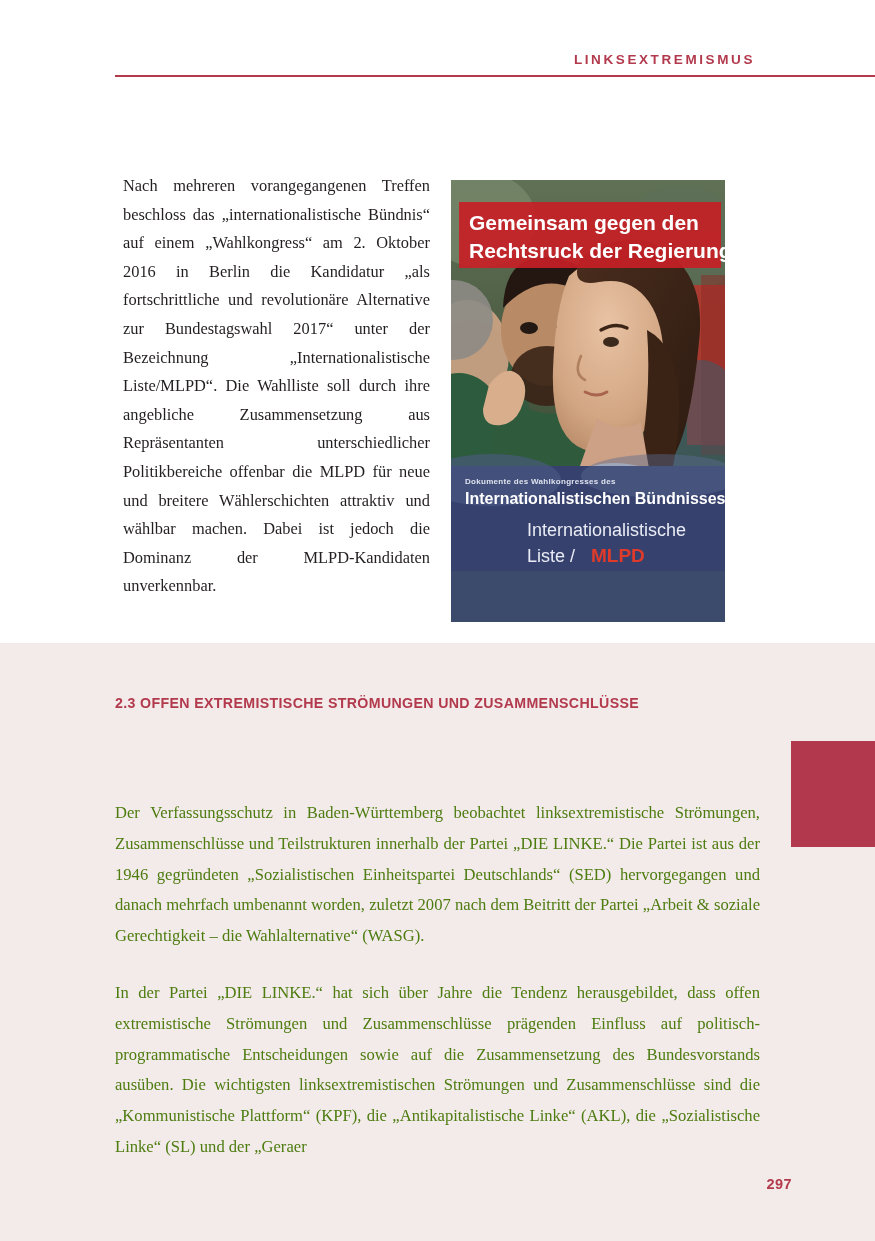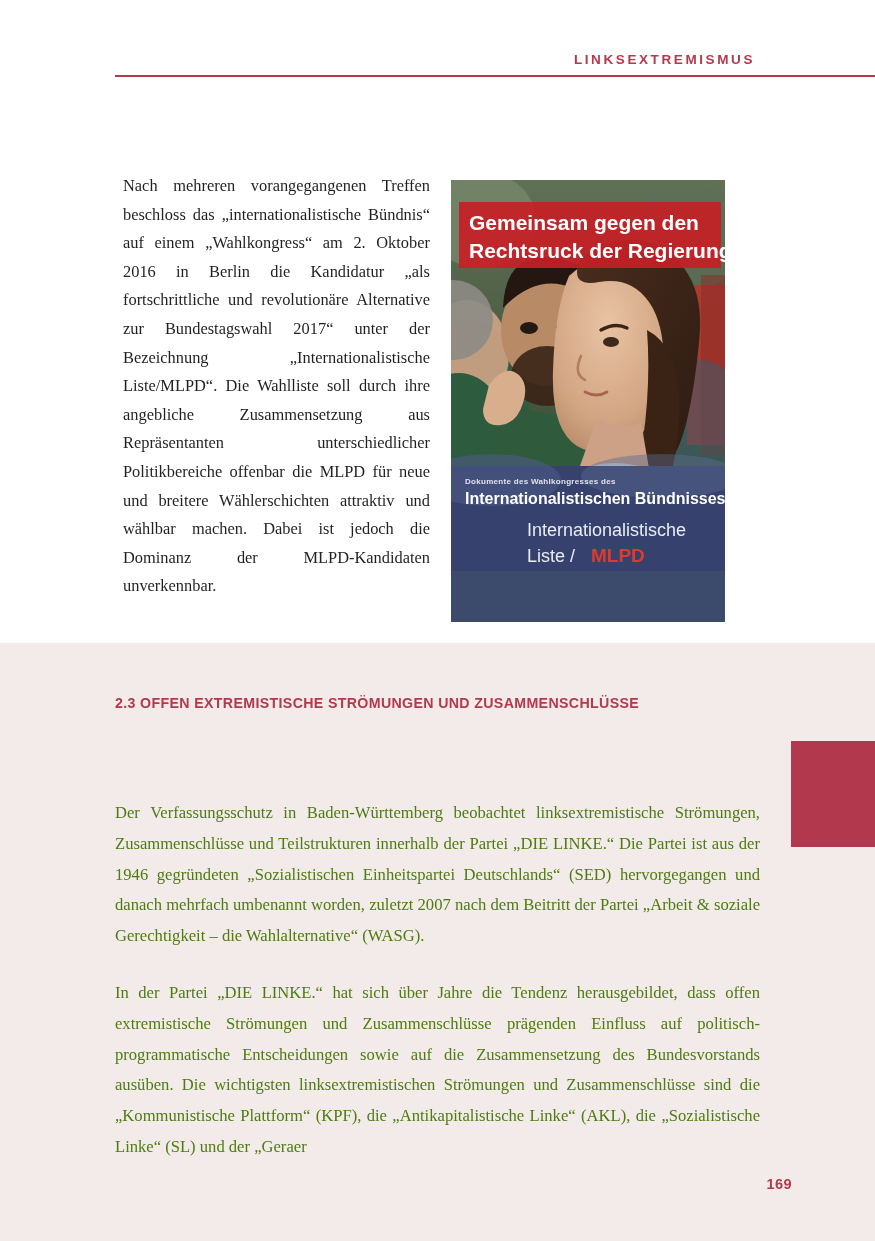--- a/index.html
+++ b/index.html
@@ -243,15 +243,15 @@
     <span class="l1">2.3 OFFEN EXTREMISTISCHE STRÖMUNGEN UND ZUSAMMENSCHLÜSSE</span>
   </div>
 
   <div class="body-col">
     <p>Der Verfassungsschutz in Baden-Württemberg beobachtet linksextremistische Strömungen, Zusammenschlüsse und Teilstrukturen innerhalb der Partei „DIE LINKE.“ Die Partei ist aus der 1946 gegründeten „Sozialistischen Einheitspartei Deutschlands“ (SED) hervorgegangen und danach mehrfach umbenannt worden, zuletzt 2007 nach dem Beitritt der Partei „Arbeit &amp; soziale Gerechtigkeit – die Wahlalternative“ (WASG).</p>
     <p>In der Partei „DIE LINKE.“ hat sich über Jahre die Tendenz herausgebildet, dass offen extremistische Strömungen und Zusammenschlüsse prägenden Einfluss auf politisch-programmatische Entscheidungen sowie auf die Zusammensetzung des Bundesvorstands ausüben. Die wichtigsten linksextremistischen Strömungen und Zusammenschlüsse sind die „Kommunistische Plattform“ (KPF), die „Antikapitalistische Linke“ (AKL), die „Sozialistische Linke“ (SL) und der „Geraer</p>
   </div>
 
   <div class="edge-tab"></div>
 
-  <div class="folio">169</div>
+  <div class="folio">297</div>
 
 </div>
 
 </body></html>

